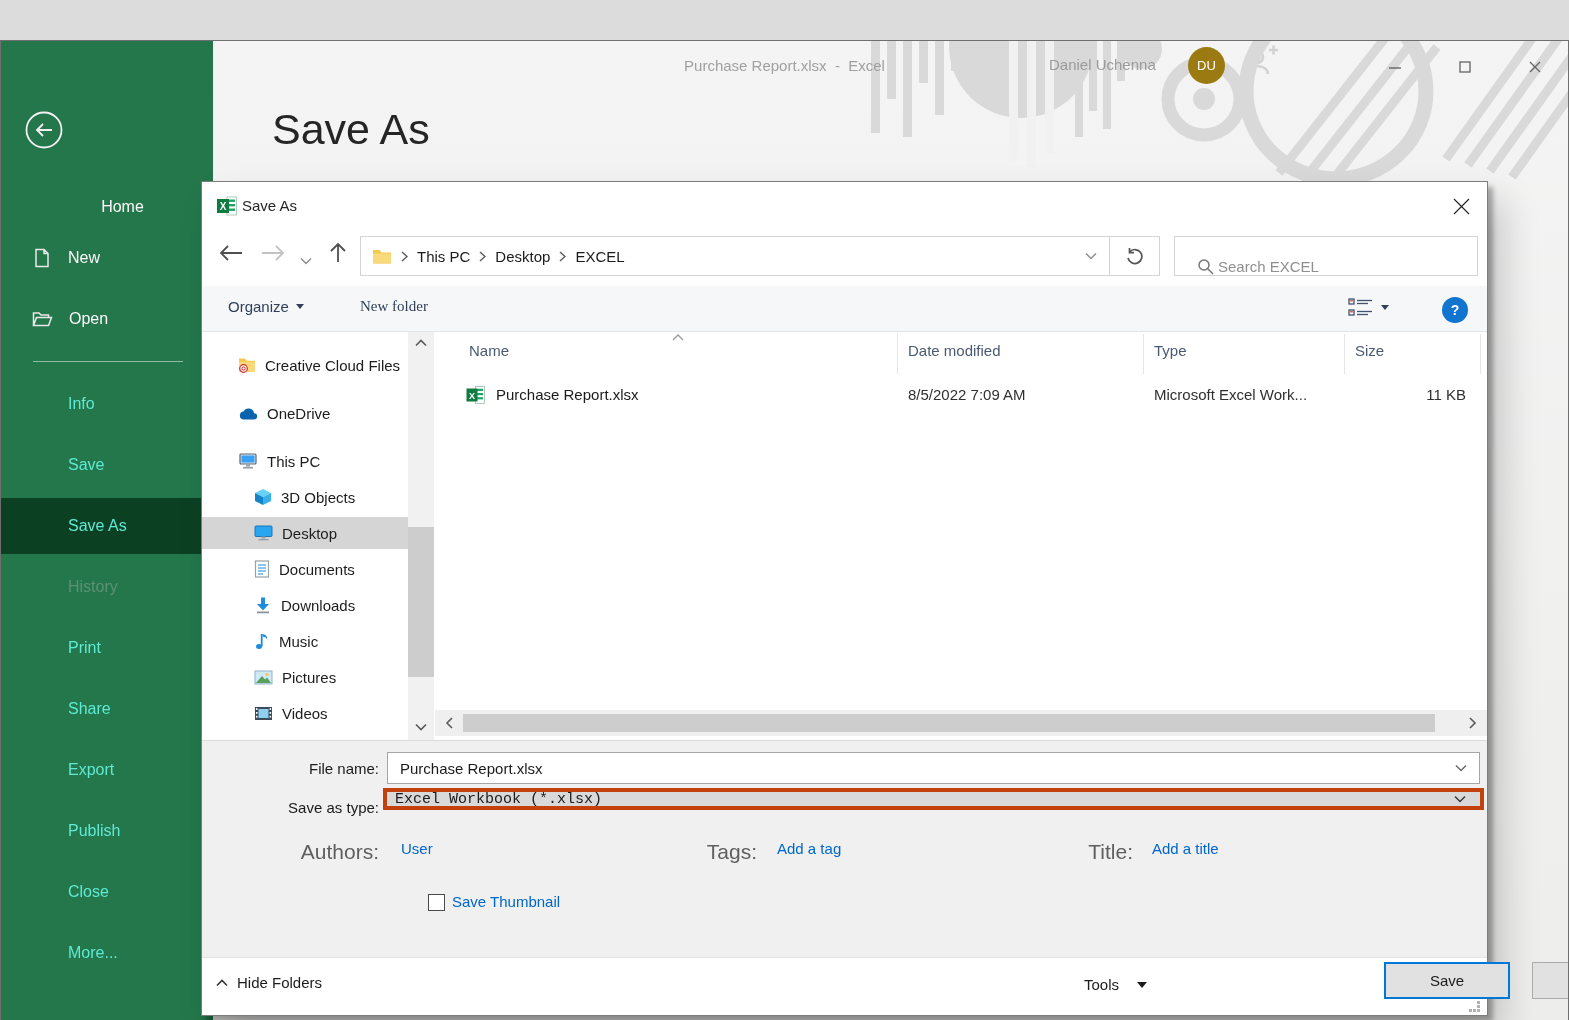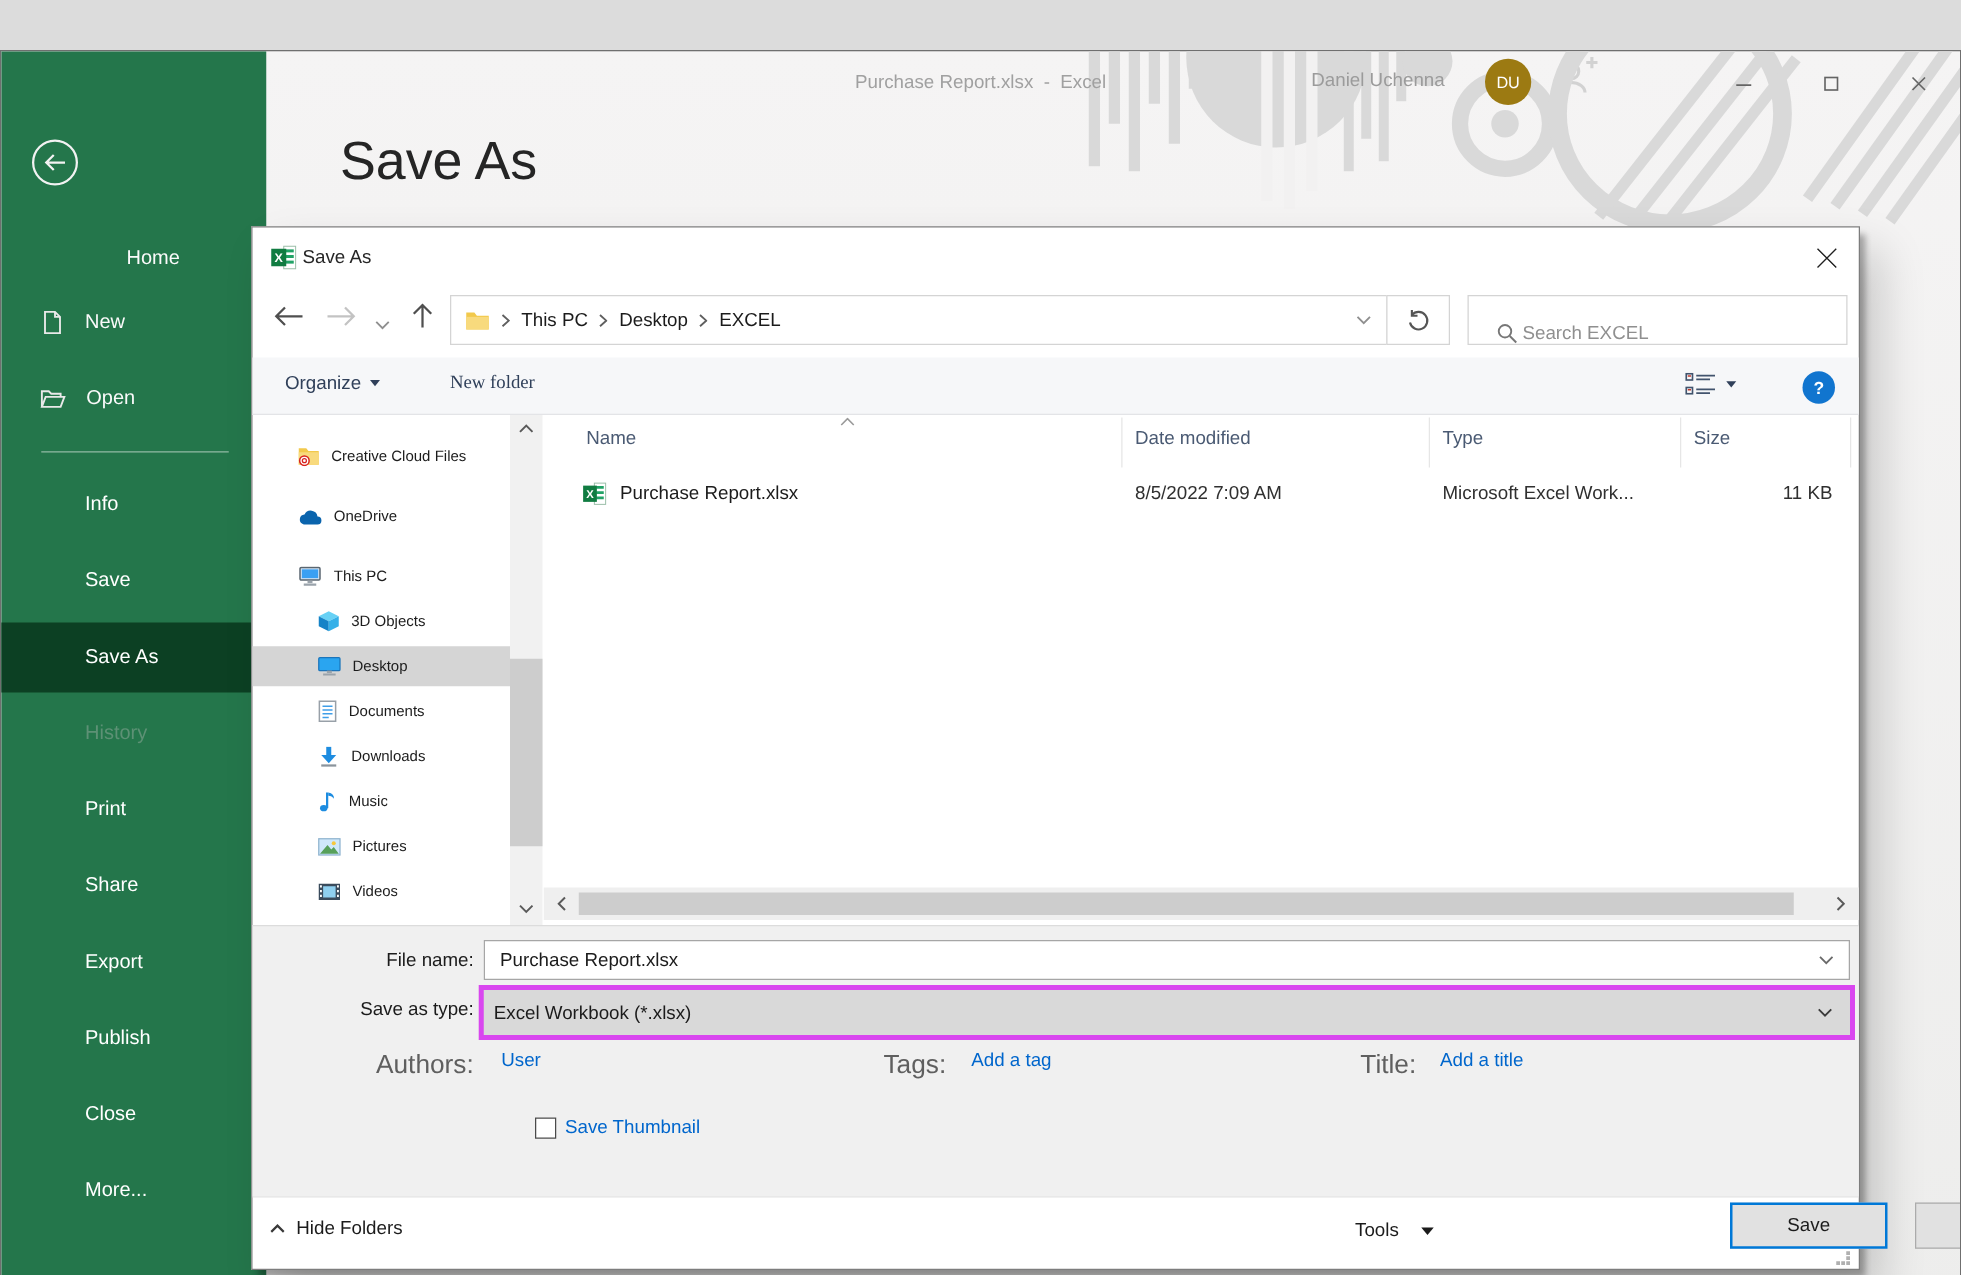--- a/index.html
+++ b/index.html
@@ -12,57 +12,57 @@
   .win-title{top:16px;left:0;right:0;text-align:center;font-size:15px;color:#a0a0a0;white-space:pre;z-index:2;}
   .user-name{top:15px;left:1048px;font-size:15px;color:#9b9b9b;z-index:2;}
   .avatar{top:6px;left:1187px;width:37px;height:37px;border-radius:50%;background:#9c7a12;color:#fff;
     display:flex;align-items:center;justify-content:center;font-size:13px;z-index:3;}
   .win-btn{top:12px;width:28px;height:28px;display:flex;align-items:center;justify-content:center;z-index:3;}
   .sidebar{left:0;top:0;width:212px;height:1015px;background:#24764b;z-index:1;}
   .back-btn{left:23px;top:69px;width:40px;height:40px;}
   .nav-top{left:0;width:212px;height:30px;display:flex;align-items:center;padding-left:31px;gap:16px;
     font-size:16px;color:#fafafa;box-sizing:border-box;}
   .side-divider{left:32px;top:320px;width:150px;height:1px;background:rgba(255,255,255,.5);}
-  .menu-item{left:0;width:212px;height:30px;line-height:30px;padding-left:67px;font-size:16px;color:#ffffff;box-sizing:border-box;}
+  .menu-item{left:0;width:212px;height:30px;line-height:30px;padding-left:67px;font-size:16px;color:#5eead4;box-sizing:border-box;}
   .menu-item.selected{top:457px;height:56px;line-height:56px;background:#0c4023;}
   .menu-item.disabled{color:#5d9175;}
   .page-title{left:271px;top:64px;font-size:43px;font-weight:300;color:#252525;z-index:1;}
   
   .dialog{left:200px;top:140px;width:1287px;height:835px;background:#fff;border:1px solid #7d7d7d;box-sizing:border-box;
     box-shadow:5px 6px 5px rgba(0,0,0,.30),16px 20px 34px rgba(0,0,0,.18);z-index:5;}
   .dlg-title{left:40px;top:15px;font-size:15px;color:#262626;}
   .dlg-close{left:1240px;top:8px;width:38px;height:32px;display:flex;align-items:center;justify-content:center;}
   .addr-box,.search-box,.refresh-box{top:54px;height:40px;background:#fff;border:1px solid #d4d4d4;box-sizing:border-box;}
   .addr-box{left:158px;width:750px;display:flex;align-items:center;gap:9px;padding-left:11px;font-size:15px;}
   .refresh-box{left:907px;width:51px;display:flex;align-items:center;justify-content:center;}
   .search-box{left:972px;width:304px;display:flex;align-items:flex-end;gap:4px;padding-left:22px;}
   .placeholder{font-size:15px;color:#8f8f8f;}
   .crumb{color:#1b1b1b;}
   .toolbar{left:0;top:104px;width:1285px;height:46px;background:#f6f7f9;border-bottom:1px solid #e3e4e7;box-sizing:border-box;}
   .tool-item{top:116px;font-size:15px;color:#30405a;display:flex;align-items:center;gap:7px;}
   .caret{width:0;height:0;border-left:4px solid transparent;border-right:4px solid transparent;border-top:5px solid #30405a;}
   .help-circle{left:1240px;top:115px;width:26px;height:26px;border-radius:50%;background:#1175cf;color:#fff;
     display:flex;align-items:center;justify-content:center;font-size:14px;font-weight:bold;}
-  .tree-row{height:32px;display:flex;align-items:center;gap:9px;font-size:12px;color:#1c1c1c;}
+  .tree-row{height:32px;display:flex;align-items:center;gap:9px;font-size:15px;color:#1c1c1c;}
   .tree-row .lbl{white-space:nowrap;overflow:hidden;max-width:138px;}
   .tree-sel{left:0;top:335px;width:206px;height:32px;background:#d5d5d5;}
   .vscroll{left:206px;top:150px;width:26px;height:408px;background:#f1f1f1;}
   .vthumb{left:206px;top:345px;width:26px;height:150px;background:#cdcdcd;}
   .hscroll{left:233px;top:528px;width:1052px;height:26px;background:#efefef;display:flex;align-items:center;}
   .hthumb{left:261px;top:532px;width:972px;height:18px;background:#cdcdcd;}
   .col-head{top:160px;font-size:15px;color:#4a5a73;}
   .col-div{top:152px;width:1px;height:40px;background:#e6e6e6;}
   .cell{top:204px;font-size:15px;color:#303030;}
   .form{left:0;top:558px;width:1285px;height:217px;background:#f0f0f0;border-top:1px solid #dcdcdc;box-sizing:border-box;}
   .flabel{width:177px;text-align:right;font-size:15px;color:#1b1b1b;}
   .glabel{text-align:right;font-size:21px;color:#5f5f5f;}
   .input{left:185px;top:570px;width:1093px;height:32px;background:#fff;border:1px solid #a6a6a6;box-sizing:border-box;
     display:flex;align-items:center;padding:0 12px;font-size:15px;}
-  .combo{left:181px;top:606px;width:1101px;height:44px;background:#d9d9d9;border:4px solid #d946ef;box-sizing:border-box;
-    display:flex;align-items:center;padding:0 8px;font-size:15px;}
+  .combo{left:181px;top:606px;width:1101px;height:22px;background:#d9d9d9;border:4px solid #c2410c;box-sizing:border-box;
+    display:flex;align-items:center;padding:0 8px;font-size:15px;font-family:Liberation Mono, monospace;}
   .spring{flex:1;}
   .link{font-size:15px;color:#0066cc;}
   .checkbox{left:226px;top:712px;width:15px;height:15px;background:#fff;border:1px solid #4a4a4a;}
   .btn{top:780px;height:37px;display:flex;align-items:center;justify-content:center;font-size:15px;background:#e1e1e1;box-sizing:border-box;}
   .btn.save{left:1182px;width:126px;border:2px solid #0078d7;}
   .btn.cancel{left:1330px;width:129px;border:1px solid #ababab;}
   .footsep{left:0;top:775px;width:1285px;height:1px;background:#e2e2e2;}
 </style>
 </head>
 <body>

